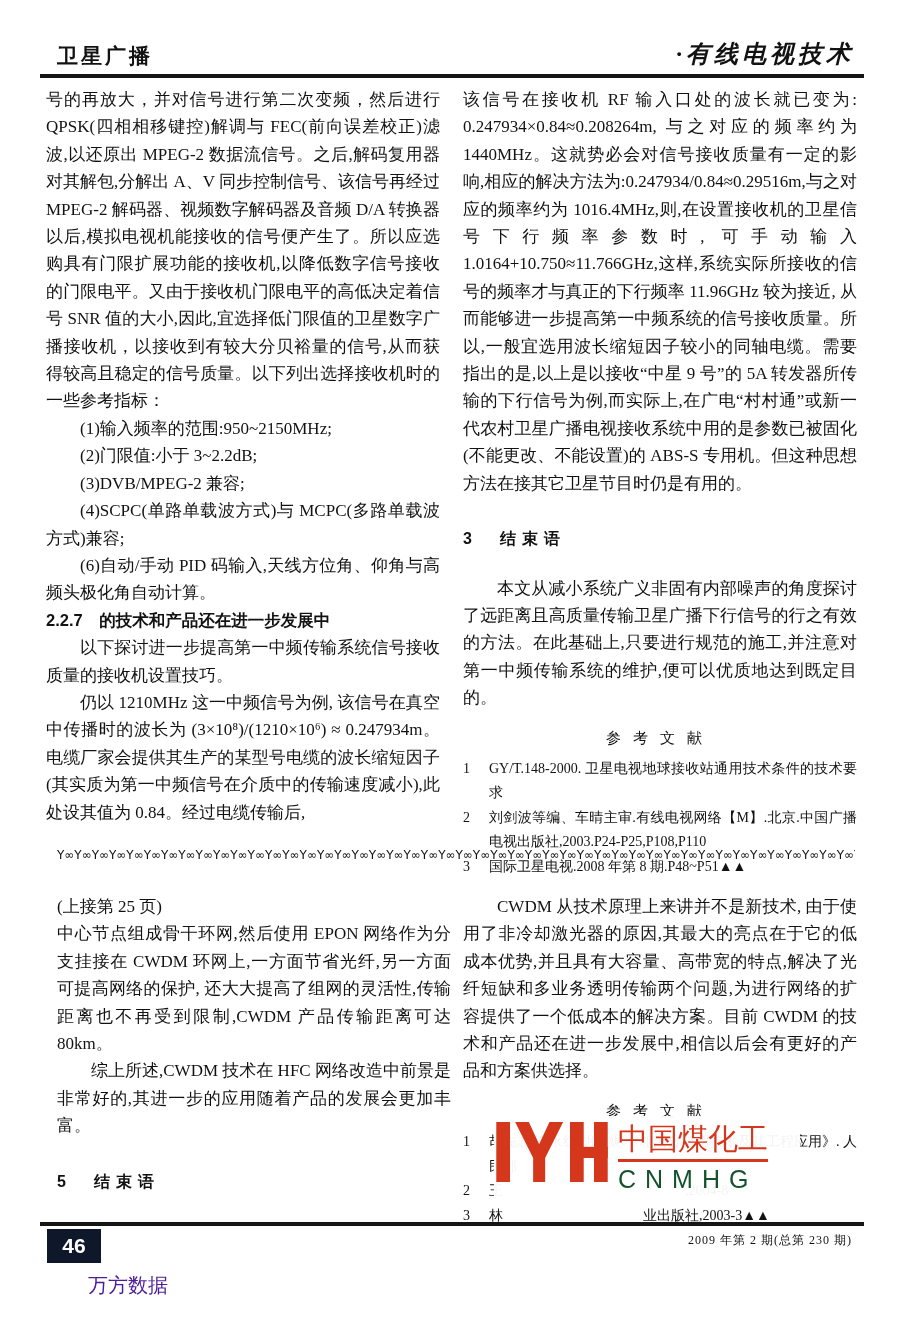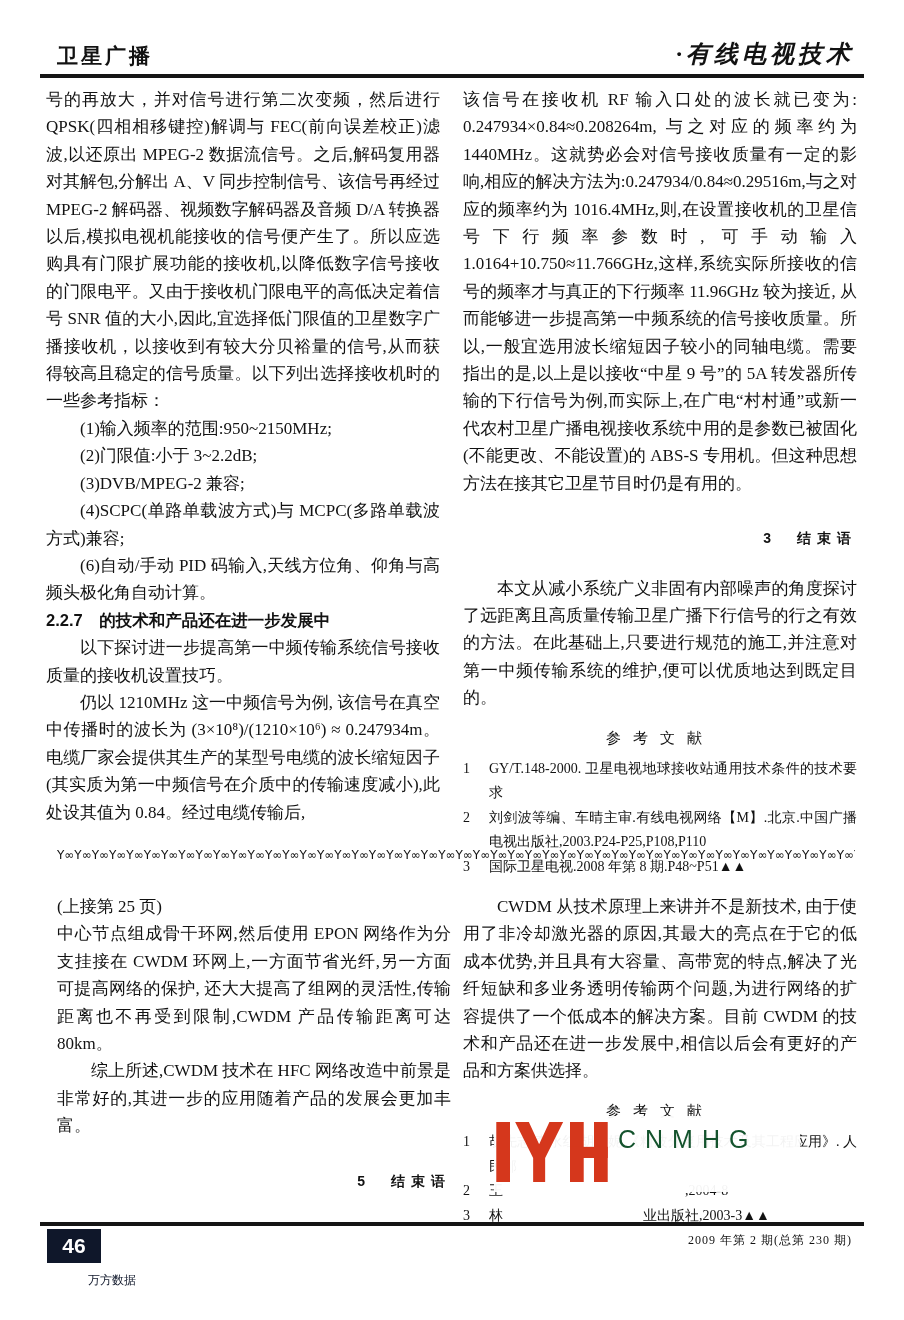--- a/index.html
+++ b/index.html
@@ -25,21 +25,21 @@
   .col p.noindent{text-indent:0;}
   .col-tl{left:46px;top:86px;}
   .col-tr{left:463px;top:86px;}
   .col-bl{left:57px;top:893px;}
   .col-br{left:463px;top:893px;}
   .subhead{
     font-weight:bold;font-size:16.5px;margin:2px 0;
     font-family:"Liberation Sans","DejaVu Sans",sans-serif;
   }
   .section-head{
-    text-align:right;font-weight:bold;font-size:14px;letter-spacing:6px;
+    text-align:left;font-weight:bold;font-size:16px;letter-spacing:6px;
     margin:28px 0 22px 0;text-indent:0;
     font-family:"Liberation Sans","DejaVu Sans",sans-serif;
   }
   .refs-title{
     text-align:center;font-weight:normal;font-size:15px;letter-spacing:12px;
     margin:12px 0 6px 0;font-family:"Liberation Sans","DejaVu Sans",sans-serif;
   }
   .ref{display:flex;font-size:14px;line-height:24.5px;text-align:justify;}
   .ref-num{flex:0 0 26px;}
   .ref-text{flex:1;}
@@ -66,21 +66,21 @@
     font-family:"Liberation Sans","DejaVu Sans",sans-serif;
   }
   
   .footer-rule{left:40px;width:824px;top:1222px;height:4px;background:#151515;}
   .page-badge{
     left:47px;top:1229px;width:54px;height:34px;background:#0f172a;color:#fff;
     font-size:21px;font-weight:bold;text-align:center;line-height:34px;
     font-family:"Liberation Sans","DejaVu Sans",sans-serif;
   }
   .issue{right:52px;top:1232px;font-size:12px;letter-spacing:1px;}
-  .brand{left:88px;top:1272px;font-size:12px;color:#0f172a;
+  .brand{left:88px;top:1272px;font-size:20px;color:#4c1d95;
     font-family:Liberation Serif, serif;}
 </style>
 </head>
 <body>
 
 <div class="abs header-left">卫星广播</div>
 <div class="abs header-right">·有线电视技术</div>
 <div class="abs header-rule"></div>
 
 <div class="abs col col-tl">
@@ -146,20 +146,21 @@
       <g fill="#d5371c">
         <rect x="0" y="0" width="16" height="70"></rect>
         <polygon points="22,0 38,0 50,26 62,0 78,0 57,42 57,70 43,70 43,42"></polygon>
         <rect x="86" y="0" width="16" height="70"></rect>
         <rect x="114" y="0" width="16" height="70"></rect>
         <rect x="86" y="29" width="44" height="13"></rect>
       </g>
     </svg>
   </span>
   <span class="wm-right">
+    <div class="wm-cn">中国煤化工</div>
     <div class="wm-en">CNMHG</div>
   </span>
 </div>
 
 <div class="abs footer-rule"></div>
 <div class="abs page-badge">46</div>
 <div class="abs issue">2009 年第 2 期(总第 230 期)</div>
 <div class="abs brand">万方数据</div>
 
 </body></html>

